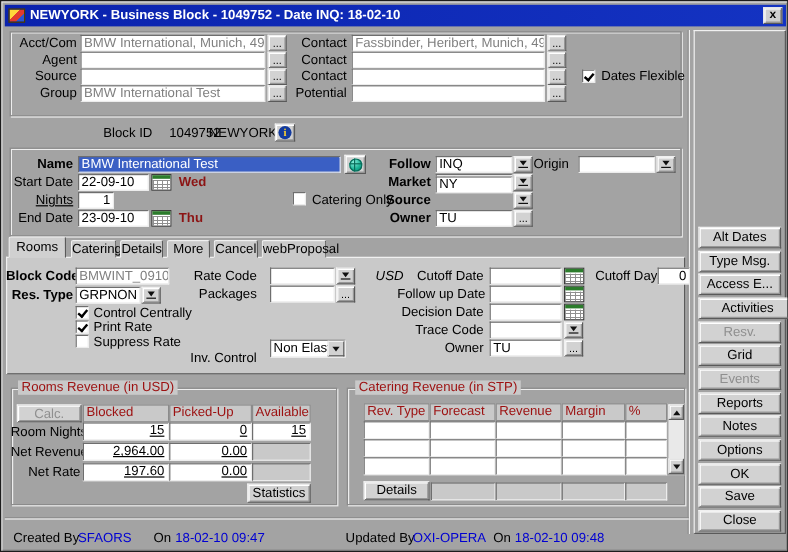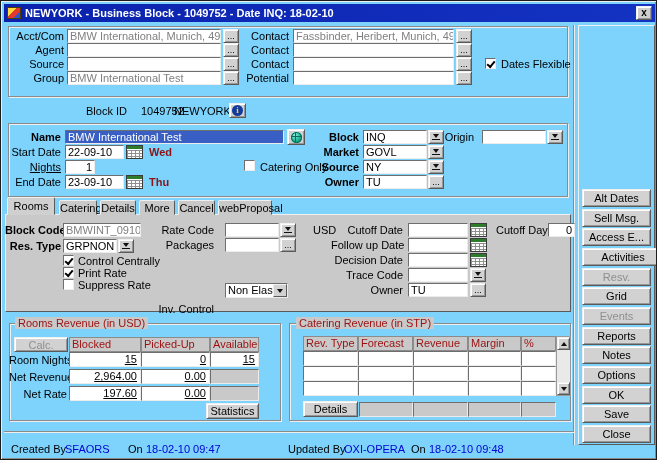--- a/index.html
+++ b/index.html
@@ -1,18 +1,18 @@
 <!DOCTYPE html>
 <html><head>
 <meta charset="utf-8">
 <style>
   html,body{margin:0;padding:0;background:#808080;}
   *{box-sizing:border-box;}
   #win{
-    position:relative;width:657px;height:460px;background:#7dd3fc;
+    position:relative;width:657px;height:460px;background:#a3a3a3;
     font-family:"Liberation Sans",sans-serif;font-size:11px;color:#000;
     border:1px solid #1c1c1c;
     box-shadow:inset 1px 1px 0 #efefef, inset -1px -1px 0 #8a8a8a;
     overflow:hidden;
   }
   .abs{position:absolute;}
   
   .titlebar{left:3px;top:3px;width:651px;height:18px;
     background:linear-gradient(90deg,#0a22ad,#1433c2);
     color:#fff;font-weight:bold;display:flex;align-items:center;padding:0 3px;}
@@ -191,30 +191,30 @@
   <div class="abs fld num" style="left:64px;top:159px;width:30px;">1</div>
 
   <div class="abs lbl" style="left:8px;top:175px;width:52px;">End Date</div>
   <div class="abs fld" style="left:64px;top:174px;width:59px;">23-09-10</div>
   <span class="cal" style="left:125px;top:174px;"></span>
   <div class="abs llbl day" style="left:148px;top:175px;">Thu</div>
 
   <span class="chk" style="left:243px;top:159px;"></span>
   <div class="abs llbl" style="left:259px;top:160px;">Catering Only</div>
 
-  <div class="abs lbl b" style="left:300px;top:130px;width:58px;">Block</div>
+  <div class="abs lbl b" style="left:300px;top:130px;width:58px;">Follow</div>
   <div class="abs fld" style="left:362px;top:129px;width:64px;">INQ</div>
   <div class="abs raised dd" style="left:427px;top:129px;"></div>
 
   <div class="abs lbl b" style="left:300px;top:145px;width:58px;">Market</div>
   <div class="abs fld" style="left:362px;top:144px;width:64px;">GOVL</div>
   <div class="abs raised dd" style="left:427px;top:144px;"></div>
 
   <div class="abs lbl b" style="left:300px;top:160px;width:58px;">Source</div>
-  <div class="abs fld" style="left:362px;top:159px;width:64px;">NY</div>
+  <div class="abs fld" style="left:362px;top:146px;width:64px;">NY</div>
   <div class="abs raised dd" style="left:427px;top:159px;"></div>
 
   <div class="abs lbl b" style="left:300px;top:175px;width:58px;">Owner</div>
   <div class="abs fld" style="left:362px;top:174px;width:64px;">TU</div>
   <div class="abs raised ibtn" style="left:427px;top:174px;">
       <span>...</span>
     </div>
 
   <div class="abs lbl" style="left:423px;top:130px;width:50px;">Origin</div>
   <div class="abs fld" style="left:481px;top:129px;width:64px;"></div>
@@ -238,29 +238,29 @@
   <span class="chk checked" style="left:62px;top:254px;z-index:2;"></span>
   <div class="abs llbl" style="left:77px;top:254px;z-index:2;">Control Centrally</div>
   <span class="chk checked" style="left:62px;top:266px;z-index:2;"></span>
   <div class="abs llbl" style="left:77px;top:266px;z-index:2;">Print Rate</div>
   <span class="chk" style="left:62px;top:278px;z-index:2;"></span>
   <div class="abs llbl" style="left:77px;top:278px;z-index:2;">Suppress Rate</div>
 
   <div class="abs lbl" style="left:160px;top:223px;width:53px;z-index:2;">Rate Code</div>
   <div class="abs fld" style="left:224px;top:222px;width:54px;z-index:2;"></div>
   <div class="abs raised dd" style="left:279px;top:222px;z-index:2;"></div>
-  <div class="abs llbl" style="left:312px;top:223px;z-index:2;">USD</div>
+  <div class="abs llbl" style="left:312px;top:223px;z-index:2;font-style:italic;">USD</div>
 
   <div class="abs lbl" style="left:160px;top:238px;width:53px;z-index:2;">Packages</div>
   <div class="abs fld" style="left:224px;top:237px;width:54px;z-index:2;"></div>
   <div class="abs raised ibtn" style="left:279px;top:237px;z-index:2;">
       <span>...</span>
     </div>
 
-  <div class="abs lbl" style="left:150px;top:302px;width:63px;z-index:2;">Inv. Control</div>
+  <div class="abs lbl" style="left:150px;top:292px;width:63px;z-index:2;">Inv. Control</div>
   <div class="abs combo" style="left:224px;top:282px;width:63px;z-index:2;">
     <span>Non Elastic</span>
     <span class="cbtn"></span>
   </div>
 
   <div class="abs lbl" style="left:330px;top:223px;width:72px;z-index:2;">Cutoff Date</div>
   <div class="abs fld" style="left:407px;top:222px;width:60px;z-index:2;"></div>
   <span class="cal" style="left:469px;top:222px;z-index:2;"></span>
   <div class="abs lbl" style="left:495px;top:223px;width:48px;z-index:2;">Cutoff Days</div>
   <div class="abs fld num" style="left:547px;top:222px;width:27px;z-index:2;">0</div>
@@ -343,21 +343,21 @@
   <div class="abs raised pushbtn" style="left:302px;top:400px;width:55px;height:16px;">Details</div>
   <div class="abs tcell gray" style="left:358px;top:401px;width:54px;"></div>
   <div class="abs tcell gray" style="left:412px;top:401px;width:55px;"></div>
   <div class="abs tcell gray" style="left:467px;top:401px;width:53px;"></div>
   <div class="abs tcell gray" style="left:520px;top:401px;width:35px;"></div>
 
   <div class="abs vdivider" style="left:572px;top:24px;height:420px;"></div>
   <div class="abs" style="left:577px;top:24px;width:77px;height:420px;border:1px solid;border-color:#f0f0f0 #5a5a5a #5a5a5a #f0f0f0;"></div>
 
   <div class="abs raised pushbtn" style="left:581px;top:188px;width:69px;height:18px;">Alt Dates</div>
-  <div class="abs raised pushbtn" style="left:581px;top:208px;width:69px;height:18px;">Sell Msg.</div>
+  <div class="abs raised pushbtn" style="left:581px;top:208px;width:69px;height:18px;">Type Msg.</div>
   <div class="abs raised pushbtn" style="left:581px;top:227px;width:69px;height:18px;">Access E...</div>
   <div class="abs raised pushbtn" style="left:581px;top:247px;width:82px;height:18px;">Activities</div>
   <div class="abs raised pushbtn dis" style="left:581px;top:267px;width:69px;height:18px;">Resv.</div>
   <div class="abs raised pushbtn dis" style="left:581px;top:306px;width:69px;height:18px;">Events</div>
   <div class="abs raised pushbtn" style="left:581px;top:286px;width:69px;height:18px;">Grid</div>
   <div class="abs raised pushbtn" style="left:581px;top:326px;width:69px;height:18px;">Reports</div>
   <div class="abs raised pushbtn" style="left:581px;top:345px;width:69px;height:18px;">Notes</div>
   <div class="abs raised pushbtn" style="left:581px;top:365px;width:69px;height:18px;">Options</div>
   <div class="abs raised pushbtn" style="left:581px;top:385px;width:69px;height:18px;">OK</div>
   <div class="abs raised pushbtn" style="left:581px;top:404px;width:69px;height:18px;">Save</div>

